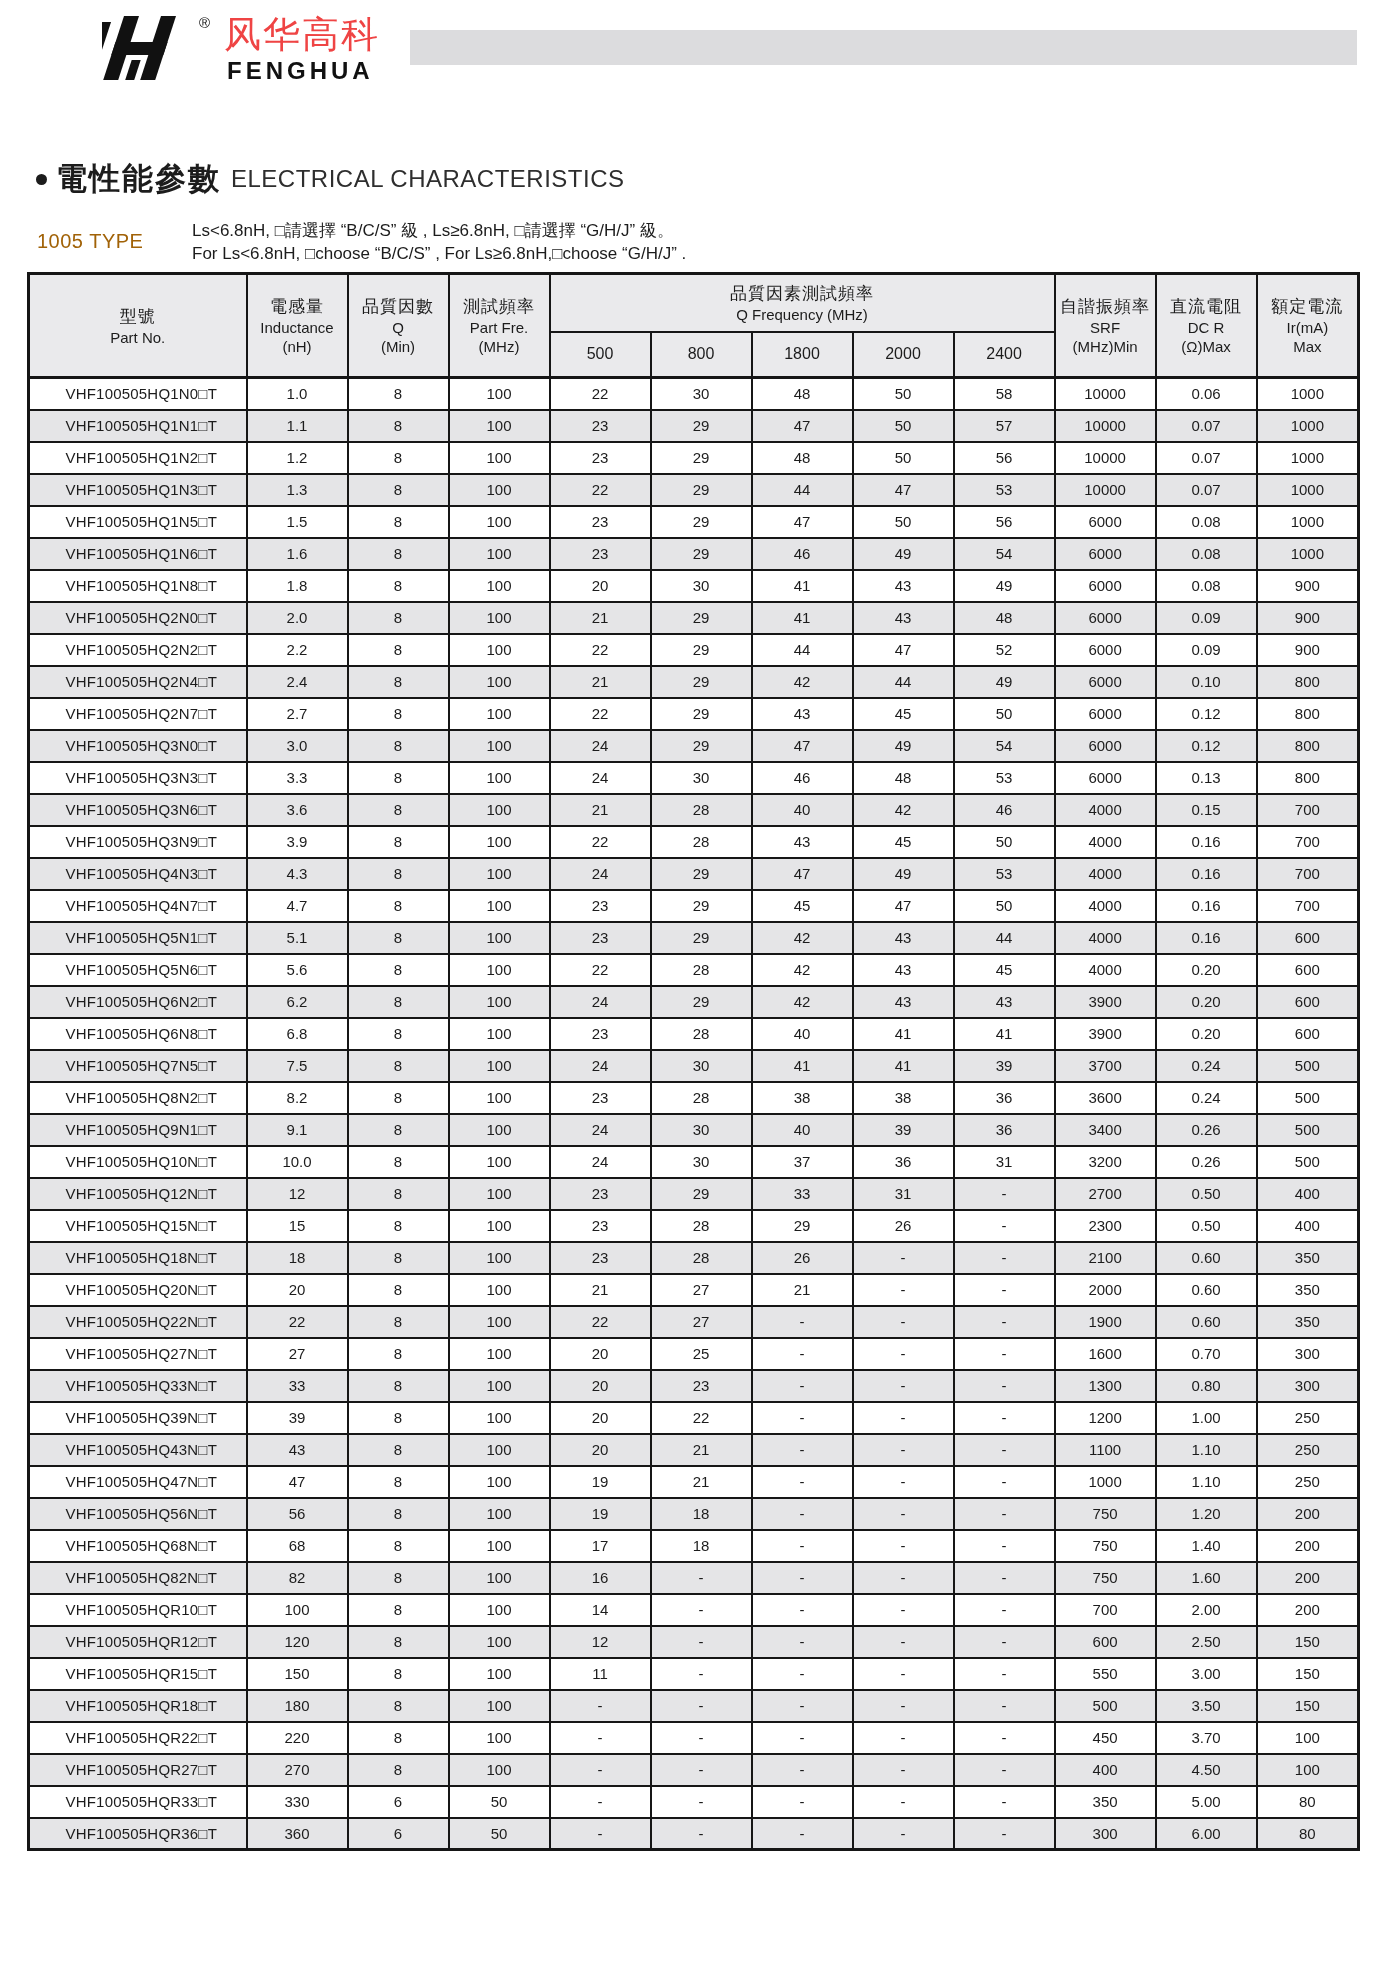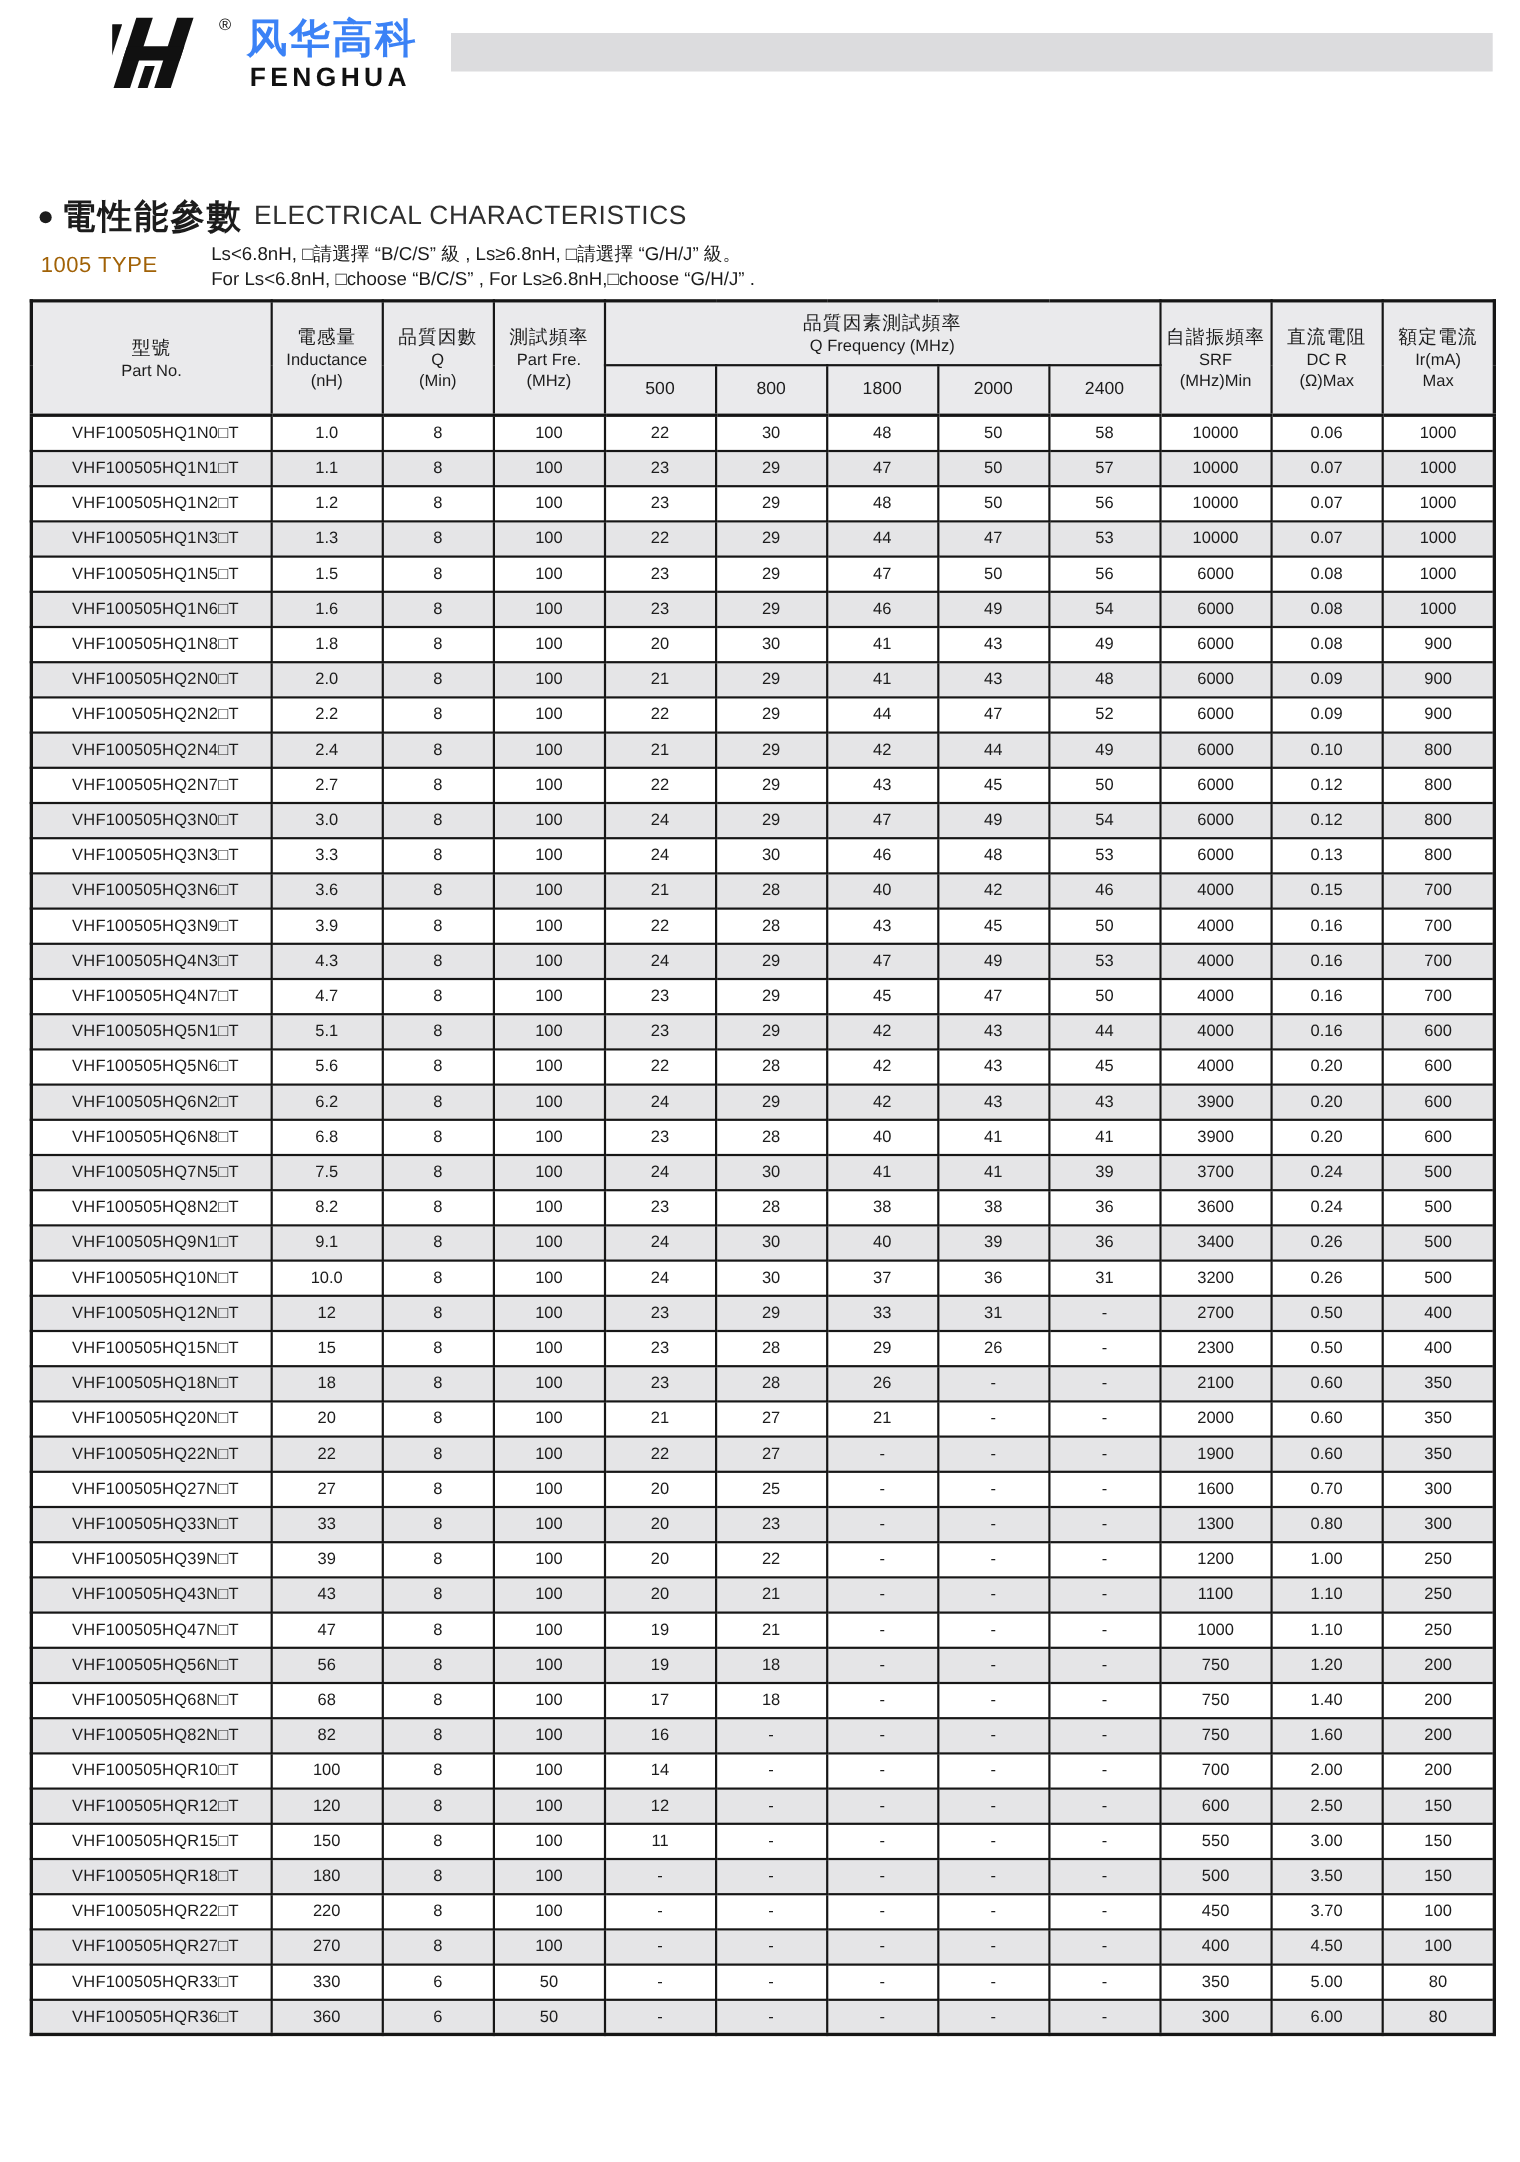--- a/index.html
+++ b/index.html
@@ -3,28 +3,28 @@
 <meta charset="utf-8">
 <style>
   * { margin:0; padding:0; box-sizing:border-box; }
   html,body { background:#ffffff; }
   body { font-family:"Liberation Sans","DejaVu Sans",sans-serif; color:#1c1c1c; }
   .page { position:relative; width:1382px; height:1965px; background:#ffffff; overflow:hidden; }
 
   
   .logo-icon { position:absolute; left:102px; top:16px; }
   .reg-mark { position:absolute; left:199px; top:14px; font-size:15px; color:#111; }
-  .brand-cn { position:absolute; left:224px; top:14px; font-size:37px; font-weight:bold;
-              letter-spacing:2px; color:#3b82f6; line-height:42px; }
+  .brand-cn { position:absolute; left:224px; top:14px; font-size:37px; font-weight:normal;
+              letter-spacing:2px; color:#ef4444; line-height:42px; }
   .brand-en { position:absolute; left:227px; top:57px; font-size:24px; font-weight:bold;
               letter-spacing:4px; color:#111; }
   .topbar   { position:absolute; left:410px; top:30px; width:947px; height:35px; }
 
   
-  .title-row { position:absolute; left:36px; top:176px; display:flex; align-items:center;text-align:center; }
+  .title-row { position:absolute; left:36px; top:158px; display:flex; align-items:center;text-align:center; }
   .bullet { width:11px; height:11px; border-radius:50%; background:#1c1c1c; margin-right:9px; flex:0 0 auto; }
   .title-cn { font-size:31px; font-weight:bold; color:#1c1c1c; letter-spacing:2px; }
   .title-en { font-size:24px; font-weight:normal; color:#2e2e2e; margin-left:10px; letter-spacing:0.5px; }
 
   
   .type-label { position:absolute; left:37px; top:230px; font-size:20px; color:#a16207; letter-spacing:0.5px; }
   .notes { position:absolute; left:192px; top:219px; font-size:17px; line-height:23px; color:#1c1c1c; }
 
   
   table.spec { position:absolute; left:27px; top:272px; width:1330px;

